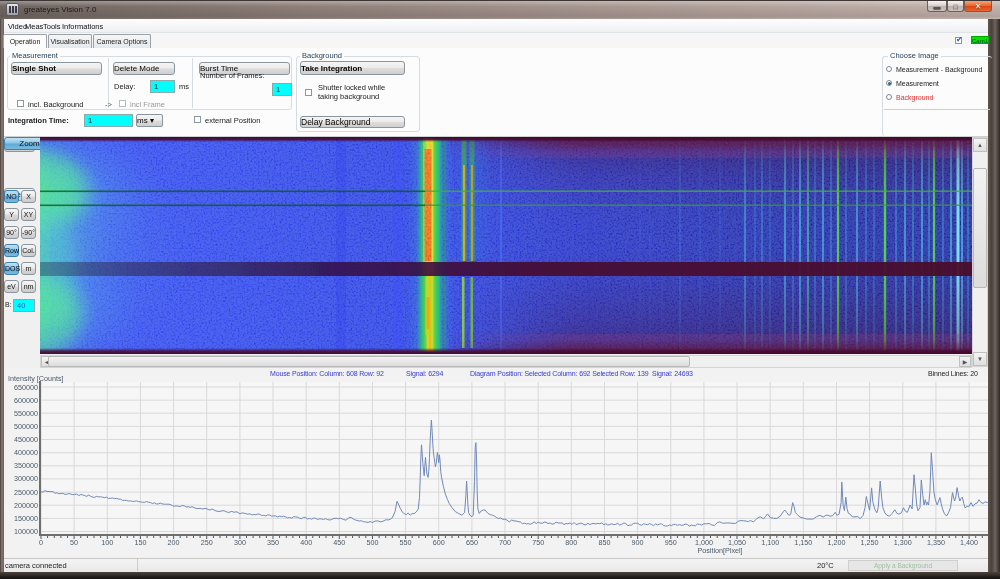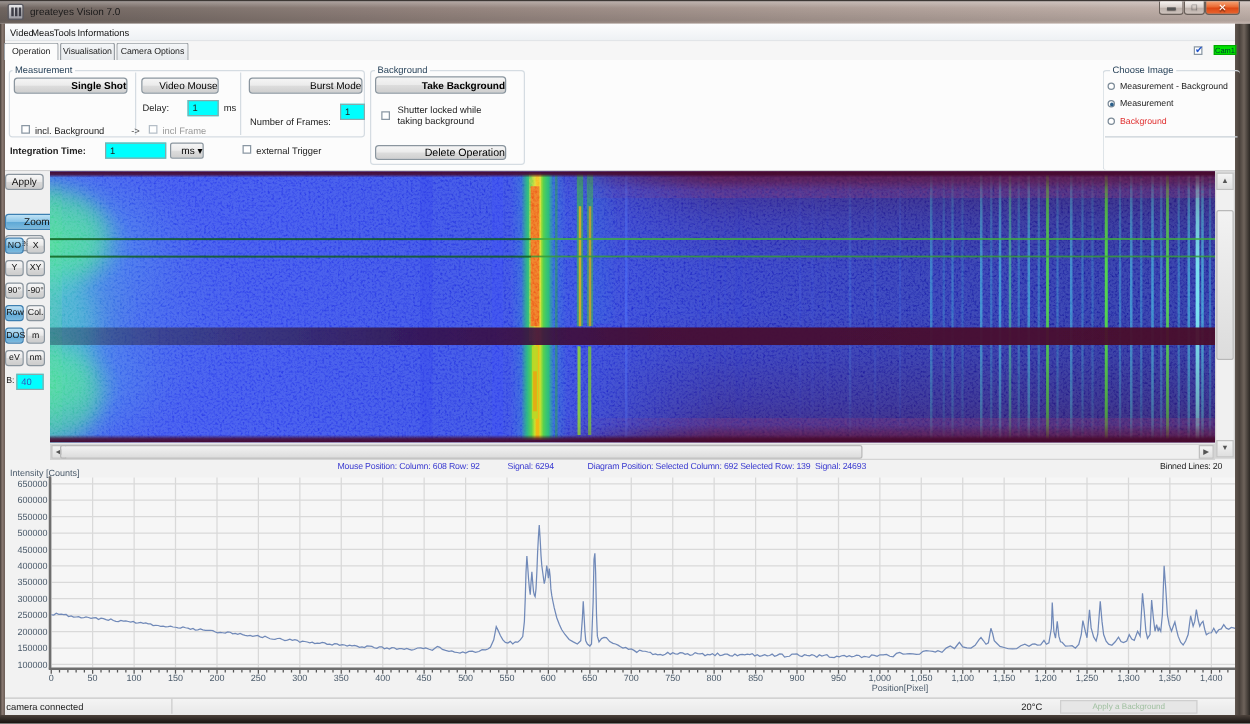--- a/index.html
+++ b/index.html
@@ -22,21 +22,21 @@
 .mi{position:absolute;top:22px;font-size:7.5px;color:#111}
 
 #tabrow{left:4px;top:33px;width:984px;height:15px;background:#f6f6f6}
 .tab{position:absolute;top:34px;height:14px;border:1px solid #9aa0a6;border-bottom:none;border-radius:2px 2px 0 0;background:linear-gradient(180deg,#f4f6f8,#e6e9ec);font-size:7px;text-align:center;color:#222;white-space:nowrap;overflow:hidden}
 .tab.active{background:#fcfcfc;height:14px;z-index:2}
 #tabline{left:4px;top:47.5px;width:984px;height:1px;background:#9aa0a6}
 
 #panel{left:4px;top:48px;width:984px;height:89px;background:#fcfcfc;border-bottom:1px solid #d0d0d0}
 .grp{position:absolute;border:1px solid #d5dce2;border-radius:3px}
 .grplab{position:absolute;font-size:7.5px;color:#1f3b53;background:#fcfcfc;padding:0 2px}
-.btn{position:absolute;border:1px solid #8a959e;border-radius:3px;background:linear-gradient(180deg,#f5f5f5,#ebebeb 48%,#dddddd 52%,#cfcfcf);font-size:8px;text-align:right;color:#000}
+.btn{position:absolute;border:1px solid #8a959e;border-radius:3px;background:linear-gradient(180deg,#f5f5f5,#ebebeb 48%,#dddddd 52%,#cfcfcf);font-size:8px;text-align:left;color:#000}
 .cyan{position:absolute;background:#00ffff;border:1px solid #8aa;font-size:7.5px;color:#222;text-align:left;padding-left:3px;line-height:12px}
 .lbl{position:absolute;font-size:7.5px;color:#222}
 .cb{position:absolute;width:7px;height:7px;background:#fff;border:1px solid #8a97a3}
 .sep{position:absolute;width:1px;background:#d5dce2}
 .radio{position:absolute;width:6px;height:6px;border:1px solid #7b8a97;border-radius:50%;background:#fff}
 .radio.sel:before{content:"";position:absolute;left:1px;top:1px;width:3px;height:3px;border-radius:50%;background:#2c5f8a}
 
 .tbtn{position:absolute;border:1px solid #8a959e;border-radius:3px;background:linear-gradient(180deg,#f7f7f7,#e9e9e9 48%,#d9d9d9 52%,#cccccc);font-size:8px;text-align:center;color:#111}
 .tbtn.on{background:linear-gradient(180deg,#bfe2f5,#8cc6e8 48%,#5ea8d6 52%,#7bbade);border-color:#3c7fb1}
 
@@ -77,55 +77,55 @@
     <div class="cb" style="left:955px;top:37px">
       <span style="position:absolute;left:0px;top:-3px;color:#2255cc;font-size:8px">✔</span>
     </div>
     <div class="abs" style="left:971px;top:36px;width:18px;height:8px;background:#00e400;border:1px solid #0a0;font-size:6px;line-height:8px;text-align:center;color:#033">Cam1</div>
     <div class="abs" id="panel"></div>
     <div class="grp" style="left:7px;top:56px;width:285px;height:54px"></div>
     <div class="grplab" style="left:10px;top:51px">Measurement</div>
     <div class="sep" style="left:108px;top:58px;height:50px"></div>
     <div class="sep" style="left:192px;top:58px;height:50px"></div>
     <div class="btn" style="left:11px;top:62px;width:91px;height:13px;line-height:12px;font-weight:bold">Single Shot</div>
-    <div class="btn" style="left:113px;top:62px;width:62px;height:13px;line-height:12px">Video Mouse</div>
+    <div class="btn" style="left:113px;top:62px;width:62px;height:13px;line-height:12px">Delete Mode</div>
     <div class="lbl" style="left:114px;top:82px">Delay:</div>
     <div class="cyan" style="left:150px;top:80px;width:25px;height:13px">1</div>
     <div class="lbl" style="left:179px;top:82px">ms</div>
     <div class="cb" style="left:17px;top:100px"></div>
     <div class="lbl" style="left:28px;top:100px">incl. Background</div>
     <div class="lbl" style="left:105px;top:100px;color:#555">-&gt;</div>
     <div class="cb" style="left:119px;top:100px;border-color:#b5bec7"></div>
     <div class="lbl" style="left:130px;top:100px;color:#999">incl Frame</div>
-    <div class="btn" style="left:199px;top:62px;width:91px;height:13px;line-height:12px">Burst Mode</div>
-    <div class="lbl" style="left:200px;top:93px">Number of Frames:</div>
+    <div class="btn" style="left:199px;top:62px;width:91px;height:13px;line-height:12px">Burst Time</div>
+    <div class="lbl" style="left:200px;top:71px">Number of Frames:</div>
     <div class="cyan" style="left:272px;top:83px;width:20px;height:13px">1</div>
     <div class="lbl" style="left:8px;top:116px;font-weight:bold">Integration Time:</div>
     <div class="cyan" style="left:84px;top:114px;width:49px;height:13px">1</div>
     <div class="btn" style="left:136px;top:114px;width:27px;height:13px;line-height:12px;font-size:8px;border-radius:2px">ms ▾</div>
     <div class="cb" style="left:194px;top:116px"></div>
-    <div class="lbl" style="left:205px;top:116px">external Trigger</div>
+    <div class="lbl" style="left:205px;top:116px">external Position</div>
     <div class="grp" style="left:296px;top:56px;width:124px;height:76px"></div>
     <div class="grplab" style="left:300px;top:51px">Background</div>
-    <div class="btn" style="left:300px;top:61px;width:105px;height:14px;line-height:13px;font-weight:bold">Take Background</div>
+    <div class="btn" style="left:300px;top:61px;width:105px;height:14px;line-height:13px;font-weight:bold">Take Integration</div>
     <div class="cb" style="left:305px;top:89px"></div>
     <div class="lbl" style="left:318px;top:83px;line-height:9px">Shutter locked while<br>taking background</div>
-    <div class="btn" style="left:300px;top:116px;width:105px;height:12px;line-height:11px;font-size:8.5px">Delete Operation</div>
+    <div class="btn" style="left:300px;top:116px;width:105px;height:12px;line-height:11px;font-size:8.5px">Delay Background</div>
     <div class="grp" style="left:882px;top:56px;width:110px;height:80px;border-bottom:none;border-right:none"></div>
     <div class="grplab" style="left:888px;top:51px">Choose Image</div>
     <div class="radio" style="left:886px;top:66px"></div>
     <div class="lbl" style="left:896px;top:66px;font-size:7px">Measurement - Background</div>
     <div class="radio sel" style="left:886px;top:80px"></div>
     <div class="lbl" style="left:896px;top:80px;font-size:7px">Measurement</div>
     <div class="radio" style="left:886px;top:94px"></div>
     <div class="lbl" style="left:896px;top:94px;font-size:7px;color:#e03030">Background</div>
     <div class="abs" style="left:884px;top:109px;width:106px;height:1px;background:#c8d0d6"></div>
     <div class="abs" style="left:4px;top:137px;width:34px;height:231px;background:#f0f0f0"></div>
     <div class="tbtn" style="left:4px;top:139px;width:31px;height:13px;line-height:12px">Apply</div>
-    <div class="tbtn on" style="left:4px;top:171px;width:51px;height:13px;line-height:12px">Zoom</div>
+    <div class="tbtn on" style="left:4px;top:137px;width:51px;height:13px;line-height:12px">Zoom</div>
     <div class="tbtn" style="left:4px;top:188px;width:31px;height:13px;line-height:12px">Meas</div>
     <div class="tbtn on" style="left:4px;top:190px;width:15px;height:13px;line-height:12px;font-size:7px">NO</div>
     <div class="tbtn" style="left:21px;top:190px;width:15px;height:13px;line-height:12px;font-size:7px">X</div>
     <div class="tbtn" style="left:4px;top:208px;width:15px;height:13px;line-height:12px;font-size:7px">Y</div>
     <div class="tbtn" style="left:21px;top:208px;width:15px;height:13px;line-height:12px;font-size:7px">XY</div>
     <div class="tbtn" style="left:4px;top:226px;width:15px;height:13px;line-height:12px;font-size:7px">90°</div>
     <div class="tbtn" style="left:21px;top:226px;width:15px;height:13px;line-height:12px;font-size:7px">-90°</div>
     <div class="tbtn on" style="left:4px;top:244px;width:15px;height:13px;line-height:12px;font-size:7px">Row</div>
     <div class="tbtn" style="left:21px;top:244px;width:15px;height:13px;line-height:12px;font-size:7px">Col.</div>
     <div class="tbtn on" style="left:4px;top:262px;width:15px;height:13px;line-height:12px;font-size:7px">DOS</div>

